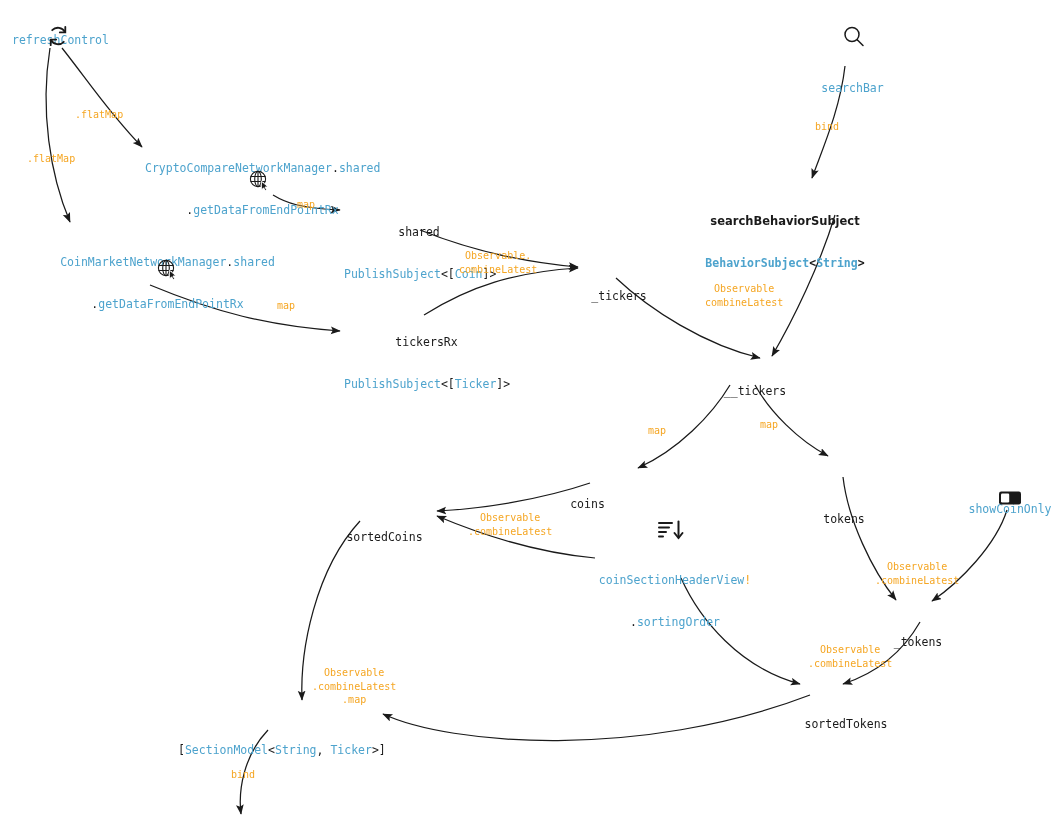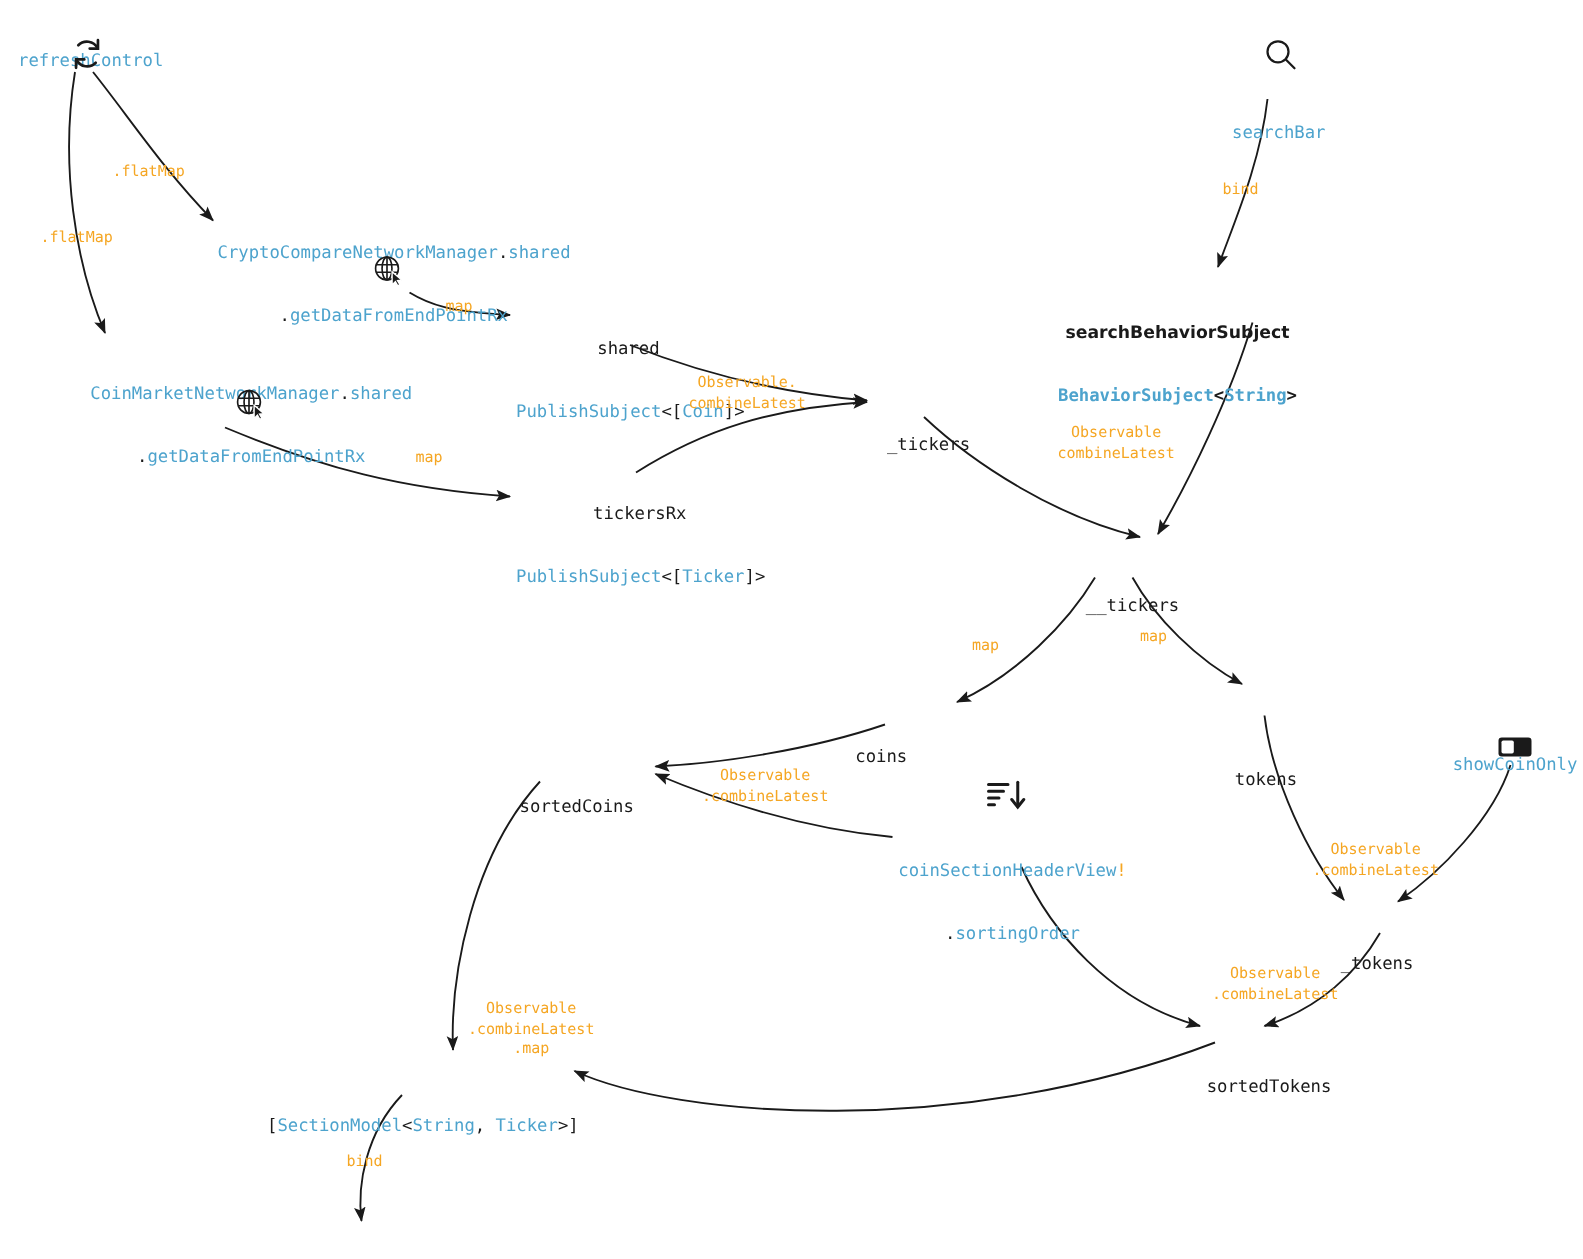--- a/index.html
+++ b/index.html
@@ -135,21 +135,21 @@
 
   <div class="node" style="left:705px;top:186px;width:160px;font-weight:bold;">
     <span class="ln black sans">searchBehaviorSubject</span>
     <span class="ln"><span class="blue">BehaviorSubject</span><span class="black">&lt;</span><span class="blue">String</span><span class="black">&gt;</span></span>
   </div>
 
   <div class="node" style="left:584px;top:261px;width:70px;">
     <span class="ln black">_tickers</span>
   </div>
 
-  <div class="node" style="left:715px;top:368px;width:80px;">
+  <div class="node" style="left:715px;top:356px;width:80px;">
     <span class="ln black">__tickers</span>
   </div>
 
   <div class="node" style="left:565px;top:469px;width:45px;">
     <span class="ln black">coins</span>
   </div>
 
   <div class="node" style="left:818px;top:484px;width:52px;">
     <span class="ln black">tokens</span>
   </div>

